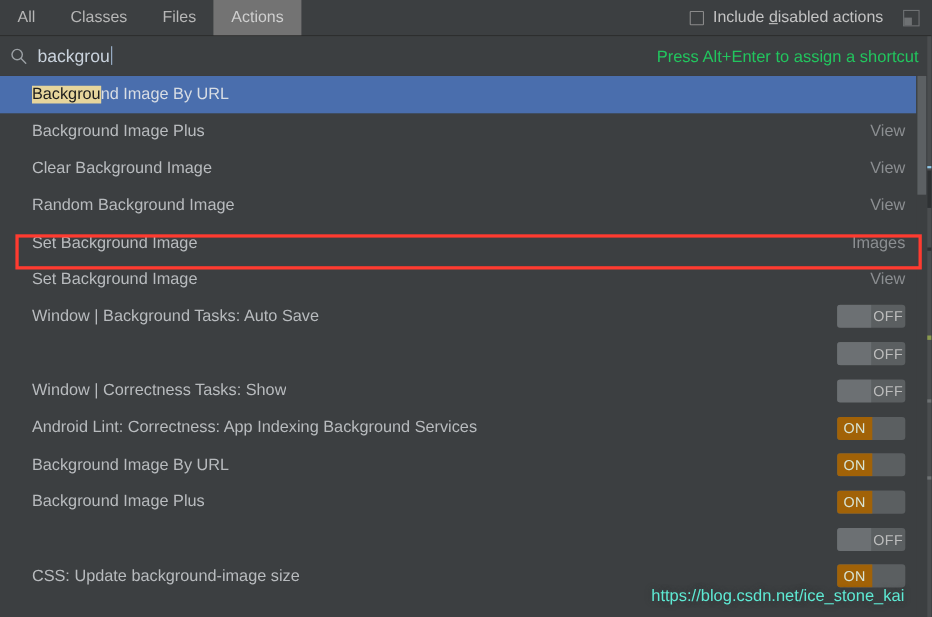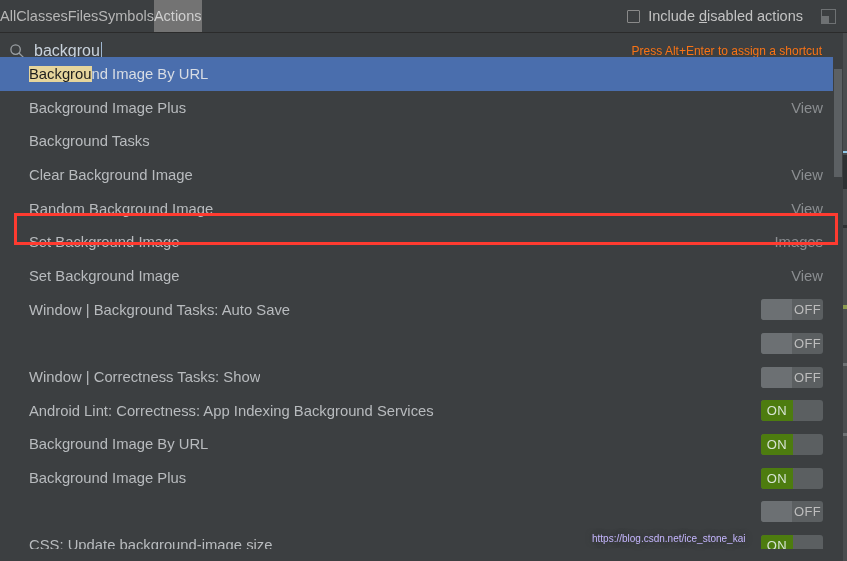--- a/index.html
+++ b/index.html
@@ -28,21 +28,21 @@
     width: 847px; height: 33px;
     background: #3c3f41;
     display: flex;
     align-items: stretch;
     border-bottom: 1px solid #2b2b2b;
     box-sizing: border-box;
   }
   .tab {
     display: flex;
     align-items: center;
-    padding: 0 0;
+    padding: 0 16px;
     font-size: 14.5px;
     color: #b6b6b6;
     cursor: default;
     white-space: nowrap;
   }
   .tab.active {
     background: #737373;
     color: #cfcfcf;
   }
   .tabbar-spacer { flex: 1 1 auto; }
@@ -115,30 +115,30 @@
   .caret {
     display: inline-block;
     width: 1px;
     height: 17px;
     background: #9fb6d0;
     vertical-align: -3px;
     margin-left: 1px;
   }
   .search-hint {
     margin-left: auto;
-    padding-right: 25px;
-    font-size: 12px;
-    color: #f97316;
+    padding-right: 12px;
+    font-size: 15px;
+    color: #22c55e;
     white-space: nowrap;
   }
 
   
   .listwrap {
     position: absolute;
-    top: 57px; left: 0;
+    top: 69px; left: 0;
     width: 847px;
     height: 492px;
     background: #3c3f41;
     overflow: hidden;
   }
   .list {
     position: absolute;
     top: 0; left: 0;
     width: 833px;
   }
@@ -194,21 +194,21 @@
     width: 31px; height: 21px;
     background: #6c7073;
     box-sizing: border-box;
   }
   .toggle .lbl {
     flex: 1;
     text-align: center;
     color: #bdbdbd;
   }
   .toggle.on .knob {
-    background: #4d7c0f;
+    background: #a16207;
     display: flex;
     align-items: center;
     justify-content: center;
     color: #d7e4d5;
     width: 32px;
   }
   .toggle.on .lbl { color: transparent; }
 
   
   .vscroll {
@@ -265,44 +265,41 @@
     border: 3px solid #ff3b30;
     box-sizing: border-box;
     pointer-events: none;
   }
 
   
   .watermark {
     position: absolute;
     left: 592px;
     top: 533px;
-    font-size: 10px;
-    color: #c4b5fd;
+    font-size: 15px;
+    color: #5eead4;
     font-family: "Liberation Sans", "DejaVu Sans", sans-serif;
     white-space: nowrap;
     text-shadow: 0 0 3px rgba(60,63,65,0.95), 0 0 6px rgba(60,63,65,0.9);
   }
 </style>
 </head>
 <body>
 
 <div id="app">
 
   <div class="tabbar">
     <div class="tab">
       <span>All</span>
     </div>
     <div class="tab">
       <span>Classes</span>
     </div>
     <div class="tab">
       <span>Files</span>
-    </div>
-    <div class="tab">
-      <span>Symbols</span>
     </div>
     <div class="tab active">
       <span>Actions</span>
     </div>
 
     <div class="tabbar-spacer"></div>
 
     <div class="incl-wrap">
       <span class="chk"></span>
       <span><span>Include </span><span class="mnem">d</span><span>isabled actions</span></span>
@@ -330,24 +327,20 @@
           <div class="row-label"><span class="hl">Backgrou</span><span>nd Image By URL</span></div>
           <div class="row-right"></div>
         </div>
         <div class="row">
           <div class="row-label">Background Image Plus</div>
           <div class="row-right">
             <span class="grouptag">View</span>
           </div>
         </div>
         <div class="row">
-          <div class="row-label">Background Tasks</div>
-          <div class="row-right"></div>
-        </div>
-        <div class="row">
           <div class="row-label">Clear Background Image</div>
           <div class="row-right">
             <span class="grouptag">View</span>
           </div>
         </div>
         <div class="row">
           <div class="row-label">Random Background Image</div>
           <div class="row-right">
             <span class="grouptag">View</span>
           </div>

